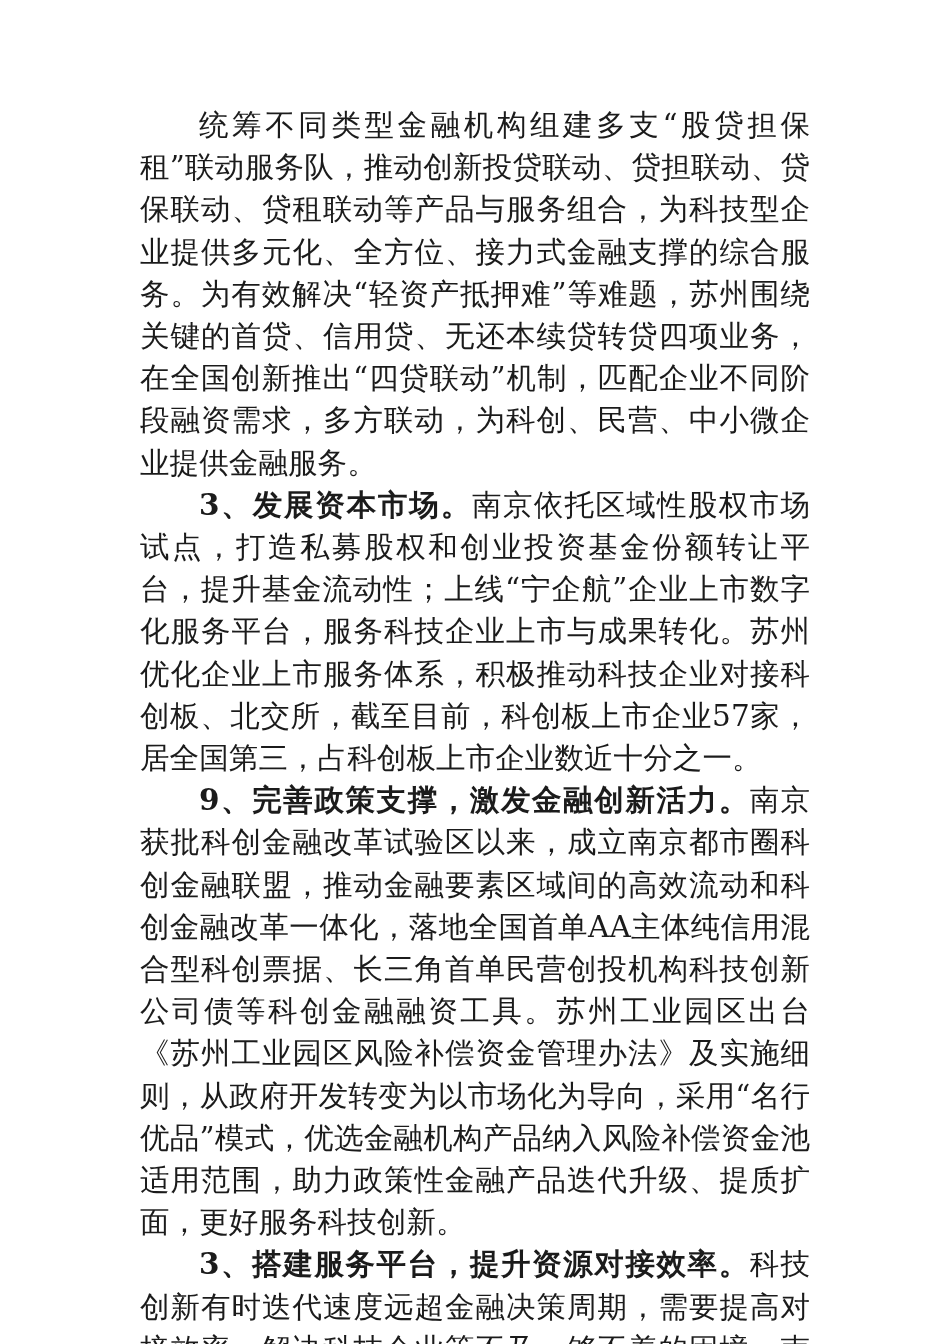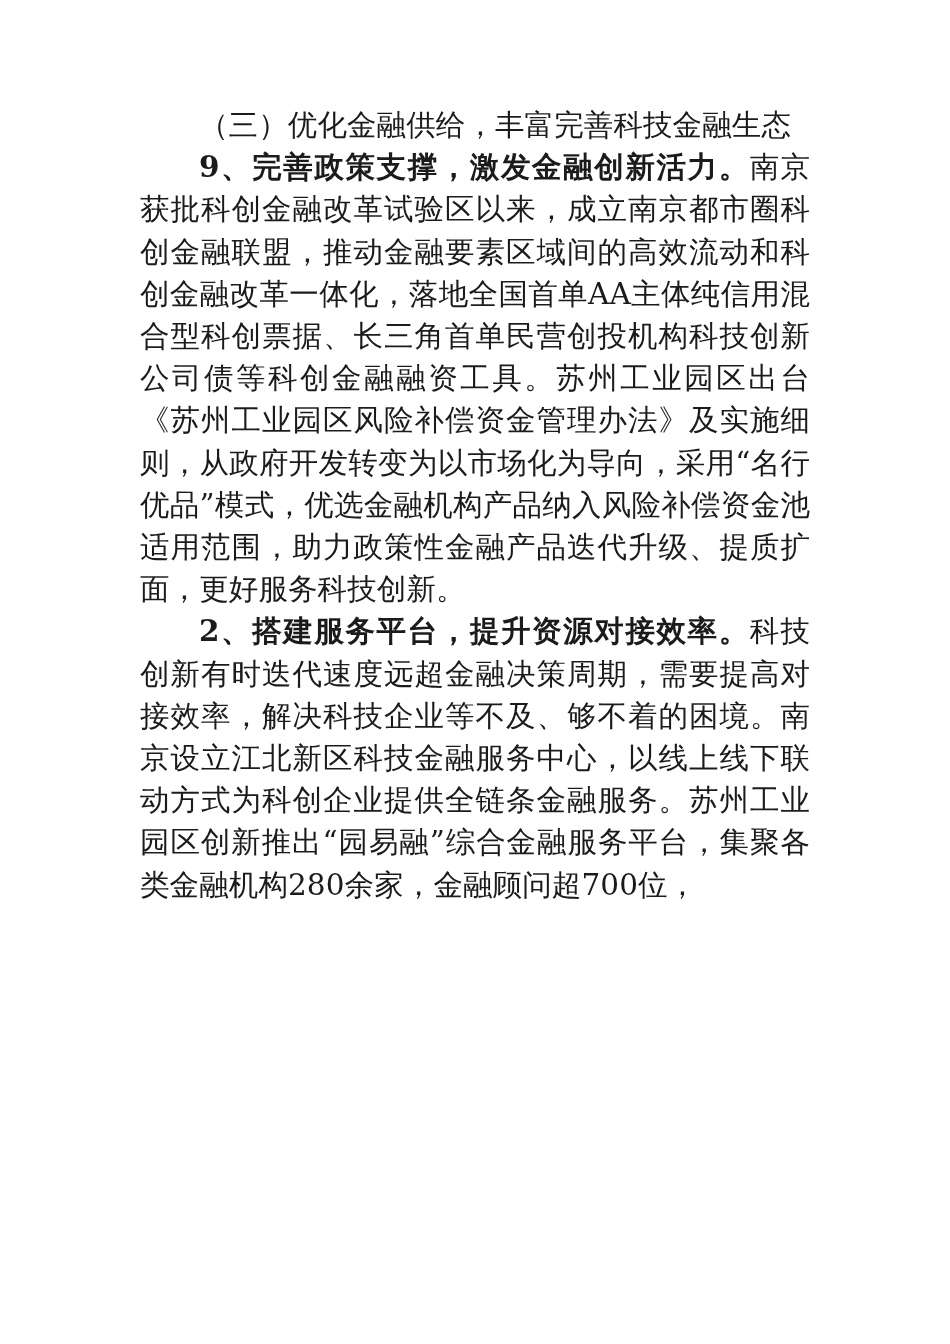--- a/index.html
+++ b/index.html
@@ -65,22 +65,23 @@
   .text-column {
     color: #1b1b1b;
   }
 </style>
 </head>
 <body>
 
 <div class="page">
   <div class="text-column">
 
+    <p class="para indent"><span>统筹不同类型金融机构组建多支“股贷担保租”联动服务队，推动创新投贷联动、贷担联动、贷保联动、贷租联动等产品与服务组合，为科技型企业提供多元化、全方位、接力式金融支撑的综合服务。为有效解决“轻资产抵押难”等难题，苏州围绕关键的首贷、信用贷、无还本续贷转贷四项业务，在全国创新推出“四贷联动”机制，匹配企业不同阶段融资需求，多方联动，为科创、民营、中小微企业提供金融服务。</span></p>
 
+    <p class="para indent"><span class="lead">3、发展资本市场。</span><span class="tail">南京依托区域性股权市场试点，打造私募股权和创业投资基金份额转让平台，提升基金流动性；上线“宁企航”企业上市数字化服务平台，服务科技企业上市与成果转化。苏州优化企业上市服务体系，积极推动科技企业对接科创板、北交所，截至目前，科创板上市企业57家，居全国第三，占科创板上市企业数近十分之一。</span></p>
 
-    <p class="para indent"><span>（三）优化金融供给，丰富完善科技金融生态</span></p>
 
     <p class="para indent"><span class="lead">9、完善政策支撑，激发金融创新活力。</span><span class="tail">南京获批科创金融改革试验区以来，成立南京都市圈科创金融联盟，推动金融要素区域间的高效流动和科创金融改革一体化，落地全国首单AA主体纯信用混合型科创票据、长三角首单民营创投机构科技创新公司债等科创金融融资工具。苏州工业园区出台《苏州工业园区风险补偿资金管理办法》及实施细则，从政府开发转变为以市场化为导向，采用“名行优品”模式，优选金融机构产品纳入风险补偿资金池适用范围，助力政策性金融产品迭代升级、提质扩面，更好服务科技创新。</span></p>
 
-    <p class="para indent"><span class="lead">2、搭建服务平台，提升资源对接效率。</span><span class="tail">科技创新有时迭代速度远超金融决策周期，需要提高对接效率，解决科技企业等不及、够不着的困境。南京设立江北新区科技金融服务中心，以线上线下联动方式为科创企业提供全链条金融服务。苏州工业园区创新推出“园易融”综合金融服务平台，集聚各类金融机构280余家，金融顾问超700位，</span></p>
+    <p class="para indent"><span class="lead">3、搭建服务平台，提升资源对接效率。</span><span class="tail">科技创新有时迭代速度远超金融决策周期，需要提高对接效率，解决科技企业等不及、够不着的困境。南京设立江北新区科技金融服务中心，以线上线下联动方式为科创企业提供全链条金融服务。苏州工业园区创新推出“园易融”综合金融服务平台，集聚各类金融机构280余家，金融顾问超700位，</span></p>
 
   </div>
 </div>
 
 </body></html>

